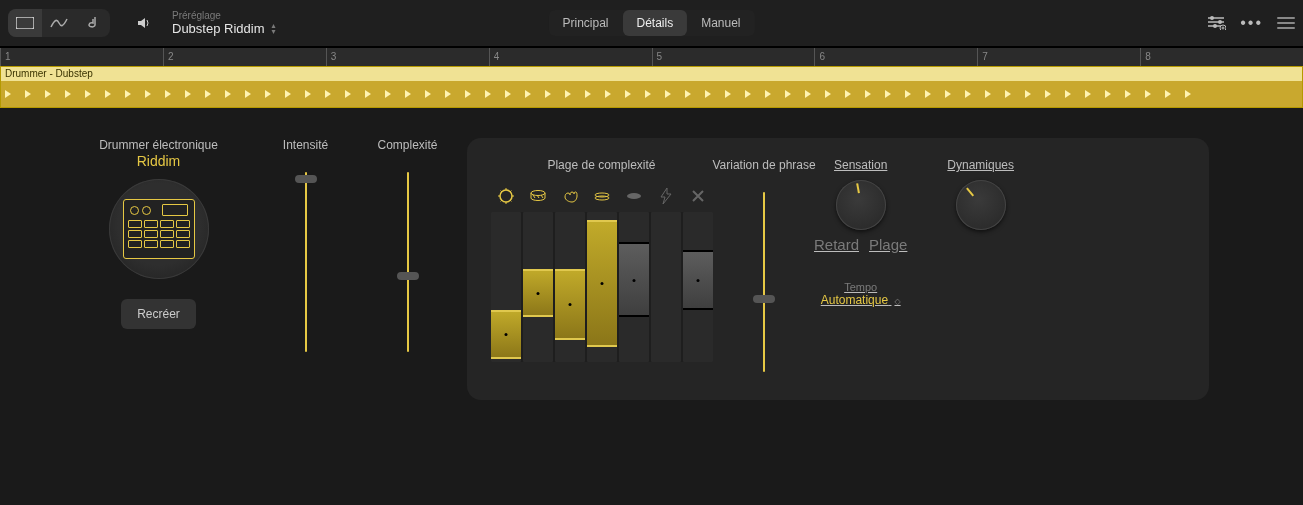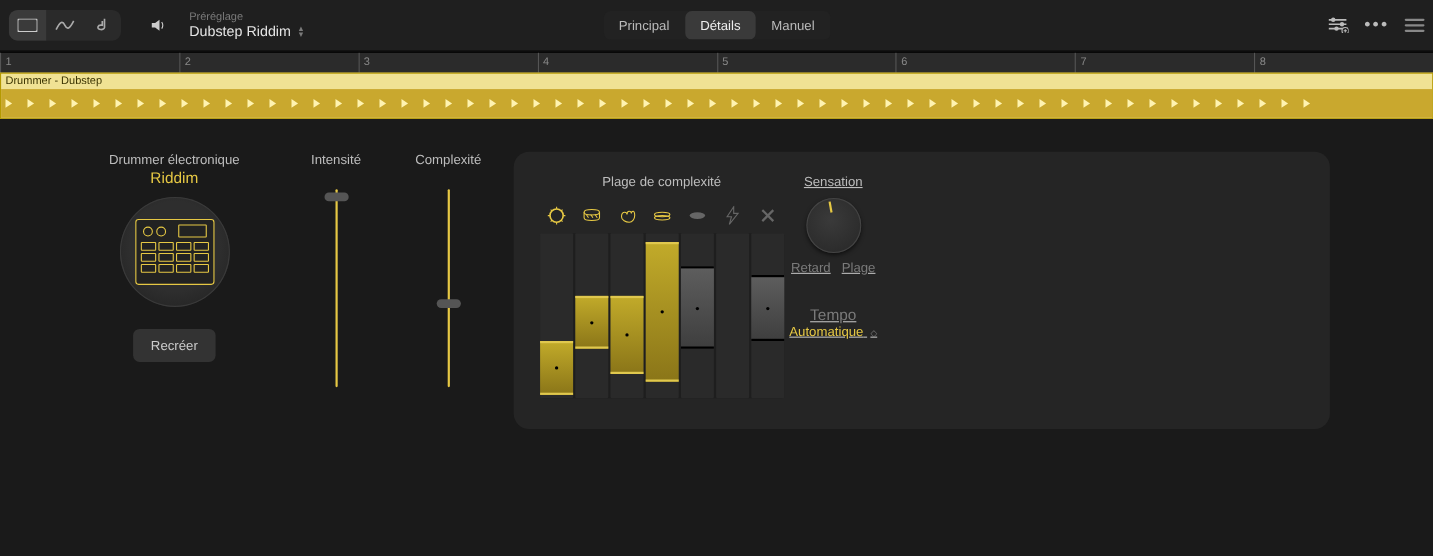--- a/index.html
+++ b/index.html
@@ -79,23 +79,23 @@
   .phrase .sl-lbl{font-size:12px;color:var(--text);margin-bottom:12px;}
   .phrase .track{width:2px;height:180px;background:var(--accent);position:relative;border-radius:1px;margin-top:8px;}
   .phrase .thumb{position:absolute;left:50%;transform:translateX(-50%);width:22px;height:8px;background:#555;border-radius:4px;}
   
   .knobs{display:flex;flex-direction:column;gap:10px;padding-top:0;}
   .krow{display:flex;gap:30px;}
   .kcol{display:flex;flex-direction:column;align-items:center;width:90px;text-decoration:underline;}
   .kcol .sl-lbl{font-size:12px;color:var(--text);margin-bottom:8px;}
   .knobc{width:50px;height:50px;border-radius:50%;background:radial-gradient(circle at 45% 40%, #3a3a3a, #262626);position:relative;box-shadow:0 2px 4px rgba(0,0,0,0.6), inset 0 0 0 1px #444;}
   .knobc .ind{position:absolute;left:50%;top:3px;width:2px;height:10px;background:var(--accent);transform-origin:50% 22px;}
-  .sublab{display:flex;gap:10px;font-size:12px;color:var(--text-dim);margin-top:6px;}
+  .sublab{display:flex;gap:10px;font-size:15px;color:var(--text-dim);margin-top:6px;}
   .tempo{display:flex;flex-direction:column;align-items:center;}
-  .tempo .tl{font-size:14px;color:var(--text-dim);}
+  .tempo .tl{font-size:11px;color:var(--text-dim);}
   .tempo .tv{font-size:12px;color:var(--accent);}
   .updown{color:var(--text-dim);font-size:8px;line-height:6px;margin-left:3px;}
 </style>
 </head>
 <body>
 
 <div class="topbar">
   <div class="tool-group">
     <div class="tool-btn sel">
       <svg width="18" height="12" viewBox="0 0 18 12">
@@ -358,33 +358,45 @@
             <div class="barcol"></div>
             <div class="barcol">
               <div class="barfill grey" style="top: 37.5px; height: 60px;"></div>
               <div class="handle " style="top: 37.5px;"></div>
               <div class="handle " style="top: 95.5px;"></div>
               <div style="position: absolute; left: 50%; top: 66.5px; width: 3px; height: 3px; background: rgb(0, 0, 0); border-radius: 50%; transform: translateX(-50%);"></div>
             </div>
           </div>
       </div>
 
+      <div class="phrase">
+        <span class="sl-lbl">Variation de phrase</span>
+        <div class="track">
+            <div class="thumb" id="th-phr" style="top: 103.2px;"></div>
+          </div>
+      </div>
 
       <div class="knobs">
         <div class="krow">
           <div class="kcol">
             <span class="sl-lbl">Sensation</span>
             <div class="knobc">
                 <div class="ind" id="k-feel" style="transform: translateX(-50%) rotate(-10deg); left: 50%;"></div>
               </div>
             <div class="sublab">
               <span>Retard</span>
               <span>Plage</span>
             </div>
           </div>
+          <div class="kcol">
+            <span class="sl-lbl">Dynamiques</span>
+            <div class="knobc">
+                <div class="ind" id="k-dyn" style="transform: translateX(-50%) rotate(-40deg); left: 50%;"></div>
+              </div>
+          </div>
         </div>
         <div class="krow" style="align-items:flex-end;margin-top:18px;">
           <div class="kcol" style="justify-content:flex-end;">
             <div class="tempo">
               <span class="tl">Tempo</span>
               <span class="tv"><span>Automatique</span> <span class="updown">◇</span></span>
             </div>
           </div>
         </div>
       </div>

